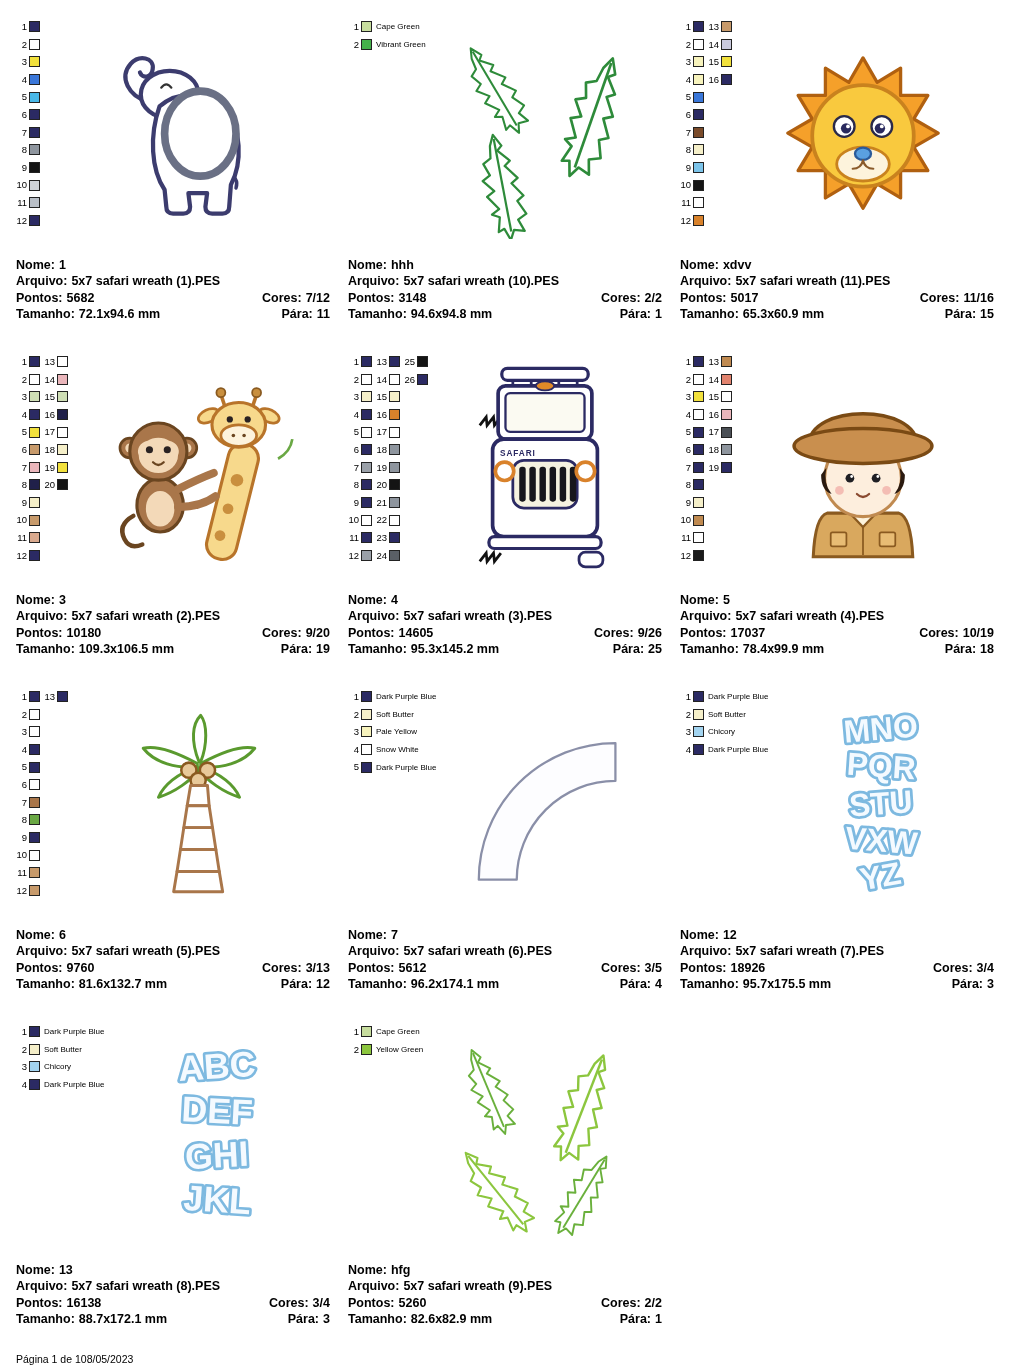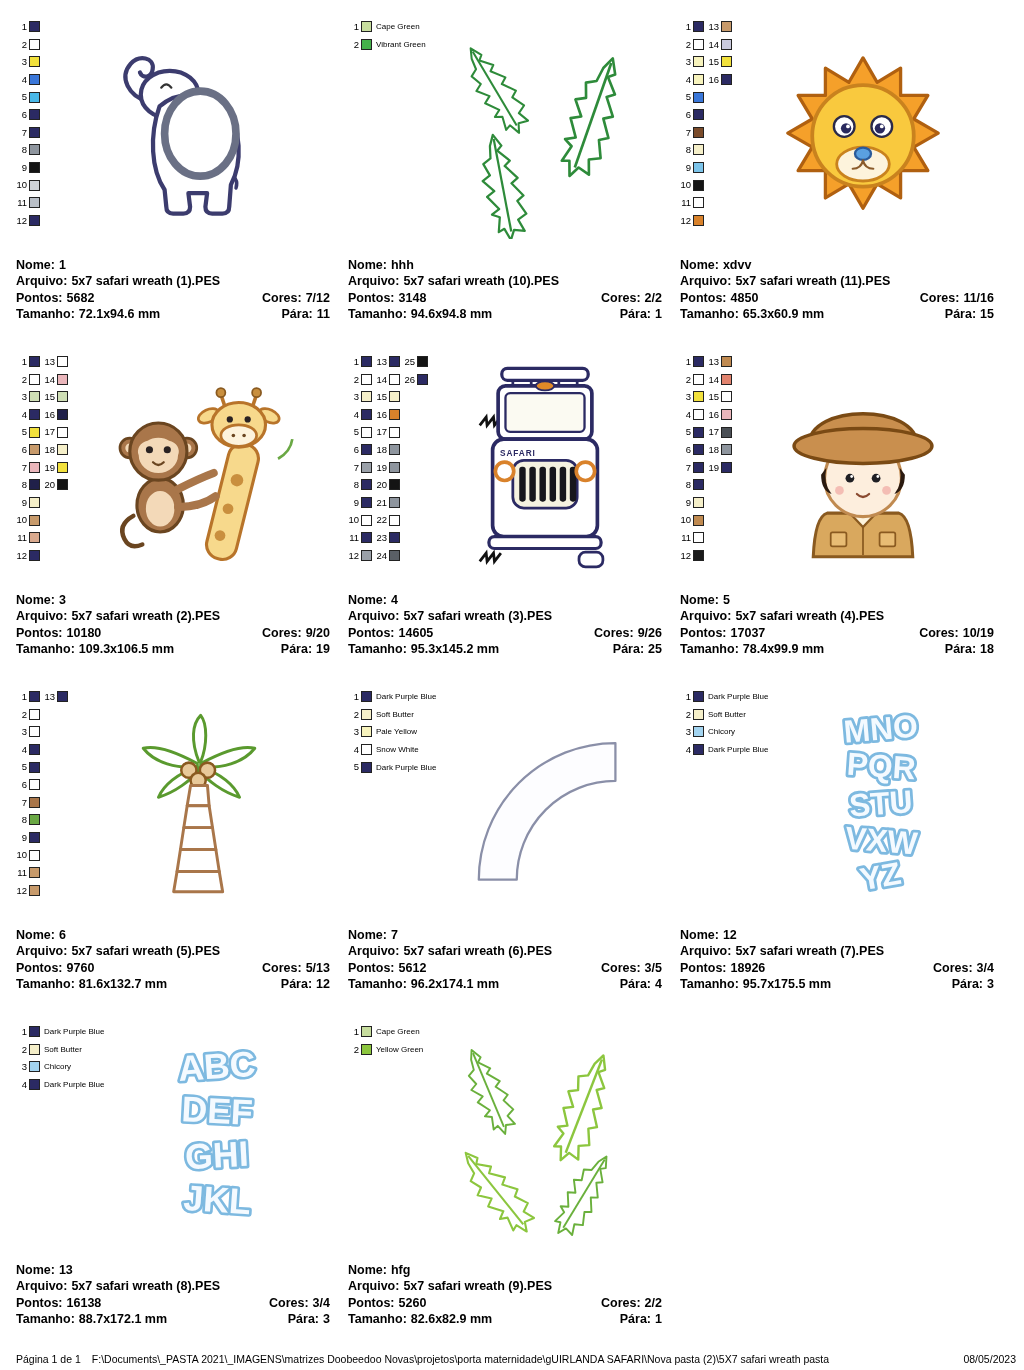--- a/index.html
+++ b/index.html
@@ -21,21 +21,21 @@
   .swatch-num { font-size: 9.5px; min-width: 11px; text-align: right; line-height: 1; }
   .swatch-box { width: 11px; height: 11px; border: 1px solid #222; flex: 0 0 auto; }
   .swatch-label { font-size: 8px; white-space: nowrap; padding-left: 2px; text-align: center; }
   .preview { flex: 1 1 auto; height: 240px; display: flex; align-items: center; justify-content: center; }
   .cell-info { margin-top: 3px; font-size: 12.5px; font-weight: 700; line-height: 1.3; }
   .info-line { display: flex; justify-content: space-between; }
   .kv { white-space: nowrap; }
   .lab { margin-right: 4px; }
   .footer {
     position: absolute; left: 16px; right: 8px; bottom: 5px;
-    display: flex; gap: 11px; font-size: 10.5px; white-space: nowrap;
+    display: flex; gap: 0; font-size: 10.5px; white-space: nowrap;
   }
   .footer .path { flex: 1 1 auto; overflow: hidden; }
   .bubble {
     font-family: "Liberation Sans", sans-serif; font-weight: 700;
     fill: #f4faff; stroke: #7db9e0; stroke-width: 6px;
     paint-order: stroke; stroke-linejoin: round;
   }
   .safari-text { font-family: "Liberation Sans", sans-serif; font-weight: 700; fill: #2b2a63; letter-spacing: 1px; }
   svg { display: block; }
 </style>
@@ -263,21 +263,21 @@
       </div>
     </div>
     <div class="cell-info">
       <div class="info-line">
           <span class="kv"><span class="lab">Nome:</span><span>xdvv</span></span>
         </div>
       <div class="info-line">
           <span class="kv"><span class="lab">Arquivo:</span><span>5x7 safari wreath (11).PES</span></span>
         </div>
       <div class="info-line">
-        <span class="kv"><span class="lab">Pontos:</span><span>4850</span></span>
+        <span class="kv"><span class="lab">Pontos:</span><span>5017</span></span>
         <span class="kv"><span class="lab">Cores:</span><span>11/16</span></span>
       </div>
       <div class="info-line">
         <span class="kv"><span class="lab">Tamanho:</span><span>65.3x60.9 mm</span></span>
         <span class="kv"><span class="lab">Pára:</span><span>15</span></span>
       </div>
     </div>
   </section>
 
   <section class="cell">
@@ -772,21 +772,21 @@
     </div>
     <div class="cell-info">
       <div class="info-line">
           <span class="kv"><span class="lab">Nome:</span><span>6</span></span>
         </div>
       <div class="info-line">
           <span class="kv"><span class="lab">Arquivo:</span><span>5x7 safari wreath (5).PES</span></span>
         </div>
       <div class="info-line">
         <span class="kv"><span class="lab">Pontos:</span><span>9760</span></span>
-        <span class="kv"><span class="lab">Cores:</span><span>5/13</span></span>
+        <span class="kv"><span class="lab">Cores:</span><span>3/13</span></span>
       </div>
       <div class="info-line">
         <span class="kv"><span class="lab">Tamanho:</span><span>81.6x132.7 mm</span></span>
         <span class="kv"><span class="lab">Pára:</span><span>12</span></span>
       </div>
     </div>
   </section>
 
   <section class="cell">
     <div class="cell-top">
@@ -996,15 +996,14 @@
         <span class="kv"><span class="lab">Tamanho:</span><span>82.6x82.9 mm</span></span>
         <span class="kv"><span class="lab">Pára:</span><span>1</span></span>
       </div>
     </div>
   </section>
 
 </div>
 
 <div class="footer">
   <span>Página 1 de 1</span>
-  <span class="path">F:\Documents\_PASTA 2021\_IMAGENS\matrizes Doobeedoo Novas\projetos\porta maternidade\gUIRLANDA SAFARI\Nova pasta (2)\5X7 safari wreath pasta</span>
   <span>08/05/2023</span>
 </div>
 
 </body></html>

